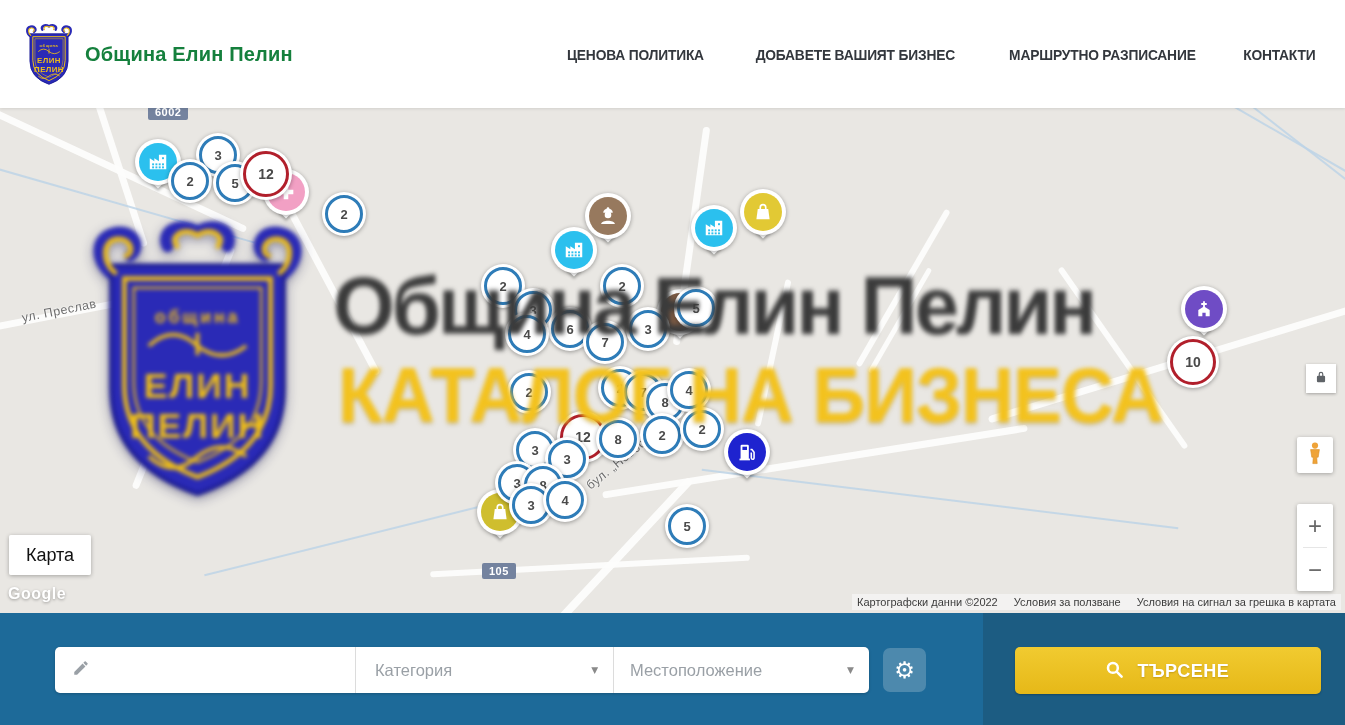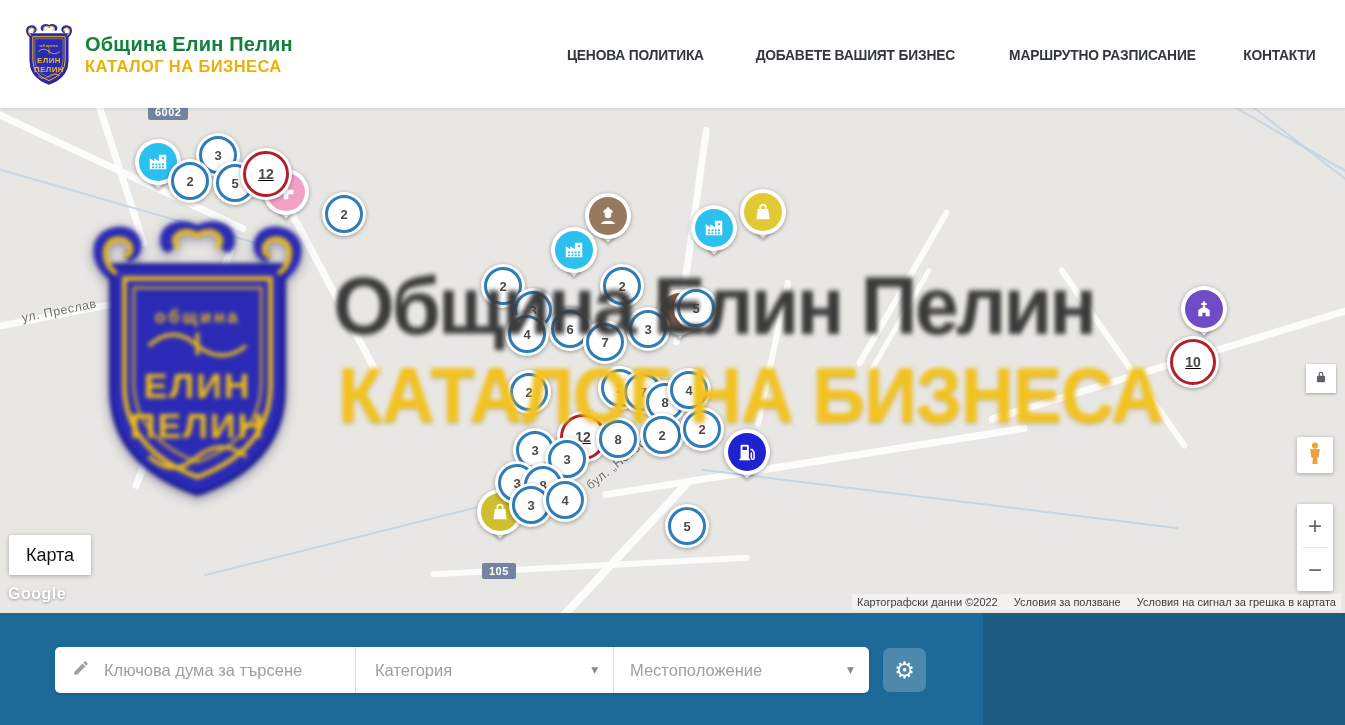--- a/index.html
+++ b/index.html
@@ -33,21 +33,21 @@
              transform:translateX(-50%) rotate(45deg);box-shadow:2px 2px 3px rgba(0,0,0,.25);}
   .pin .pc{position:absolute;left:0;top:0;width:46px;height:46px;background:#fff;border-radius:50%;
            box-shadow:0 1px 4px rgba(0,0,0,.35);display:flex;align-items:center;justify-content:center;}
   .pin .pi{width:38px;height:38px;border-radius:50%;display:flex;align-items:center;justify-content:center;}
   .pin .pi svg{width:22px;height:22px;display:block;}
   .cluster{position:absolute;width:44px;height:44px;margin:-22px 0 0 -22px;background:#fff;border-radius:50%;
            box-shadow:0 1px 4px rgba(0,0,0,.35);display:flex;align-items:center;justify-content:center;
            z-index:6;cursor:pointer;}
   .cluster .ring{width:32px;height:32px;border-radius:50%;border:3px solid #2e7cb8;display:flex;
                  align-items:center;justify-content:center;font-size:13px;font-weight:700;color:#4a4a4a;}
-  .cluster.big{width:52px;height:52px;margin:-26px 0 12px -26px;text-decoration:underline;}
+  .cluster.big{width:52px;height:52px;margin:-26px 0 12px -26px;}
   .cluster.big .ring{width:40px;height:40px;font-size:14px;}
 
   
   .wm{position:absolute;z-index:10;pointer-events:none;}
   .wm-emblem{left:85px;top:107px;width:225px;height:288px;filter:blur(2px) drop-shadow(0 3px 6px rgba(10,10,70,.45));}
   .wm-emblem svg{width:100%;height:100%;}
   .wm-title{left:333px;top:152px;font-size:81px;font-weight:700;color:#3b3b3b;letter-spacing:-3px;
             filter:blur(2.4px);white-space:nowrap;transform:scaleX(.98);transform-origin:left;}
   .wm-subtitle{left:338px;top:242px;font-size:78px;font-weight:700;color:#f3c21e;letter-spacing:-1px;
                filter:blur(2.2px);white-space:nowrap;transform:scaleX(.94);transform-origin:left;
@@ -125,21 +125,20 @@
     <path d="M34 69 q13 -12 26 0 q13 10 26 0"></path>
             <path d="M60 62 v12"></path>
   </g>
   <text x="60" y="97" text-anchor="middle" fill="#eebe17" style="font:700 19px 'Liberation Sans',sans-serif;letter-spacing:1px">ЕЛИН</text>
   <text x="60" y="118" text-anchor="middle" fill="#eebe17" style="font:700 19px 'Liberation Sans',sans-serif;letter-spacing:1px">ПЕЛИН</text>
   <path d="M34 128 q13 12 26 0 q13 -10 26 0" fill="none" stroke="#eebe17" stroke-width="2"></path>
 </svg>
       </div>
     <div class="brand-text">
       <div class="brand-title">Община Елин Пелин</div>
-      <div class="brand-subtitle">КАТАЛОГ НА БИЗНЕСА</div>
     </div>
   </div>
   <div class="nav" id="nav">
       <a class="nav-item">ЦЕНОВА ПОЛИТИКА</a>
       <a class="nav-item">ДОБАВЕТЕ ВАШИЯТ БИЗНЕС</a>
       <a class="nav-item">МАРШРУТНО РАЗПИСАНИЕ</a>
       <a class="nav-item">КОНТАКТИ</a>
     </div>
 </div>
 
@@ -526,31 +525,39 @@
 <div class="bottombar">
   <div class="right-panel"></div>
 
   <div class="search-group">
     <div class="sg-field sg-keyword">
       <span>
         <svg width="18" height="18" viewBox="0 0 24 24" fill="#9aa0a6">
             <path d="M3 17.2V21h3.8L17.9 9.9l-3.8-3.8L3 17.2zM20.7 7.1c.4-.4.4-1 0-1.4l-2.4-2.4c-.4-.4-1-.4-1.4 0l-1.8 1.8 3.8 3.8 1.8-1.8z"></path>
           </svg>
       </span>
-      <input type="text" placeholder="Ключова дума за търсене" style="">
     </div>
     <div class="sg-sep"></div>
     <div class="sg-field sg-select sg-cat">
       <span class="sel-text">Категория</span>
       <span class="caret">▼</span>
     </div>
     <div class="sg-sep"></div>
     <div class="sg-field sg-select sg-loc">
       <span class="sel-text">Местоположение</span>
       <span class="caret">▼</span>
     </div>
   </div>
 
   <div class="gear-btn">
     <span>⚙</span>
   </div>
 
+  <button class="search-btn">
+    <span>
+      <svg width="19" height="19" viewBox="0 0 24 24" fill="none" stroke="#fff" stroke-width="3.2" stroke-linecap="round">
+          <circle cx="10" cy="10" r="6.2"></circle>
+          <line x1="15" y1="15" x2="21" y2="21"></line>
+        </svg>
+    </span>
+    <span class="sb-label">ТЪРСЕНЕ</span>
+  </button>
 </div>
 
 </body></html>

